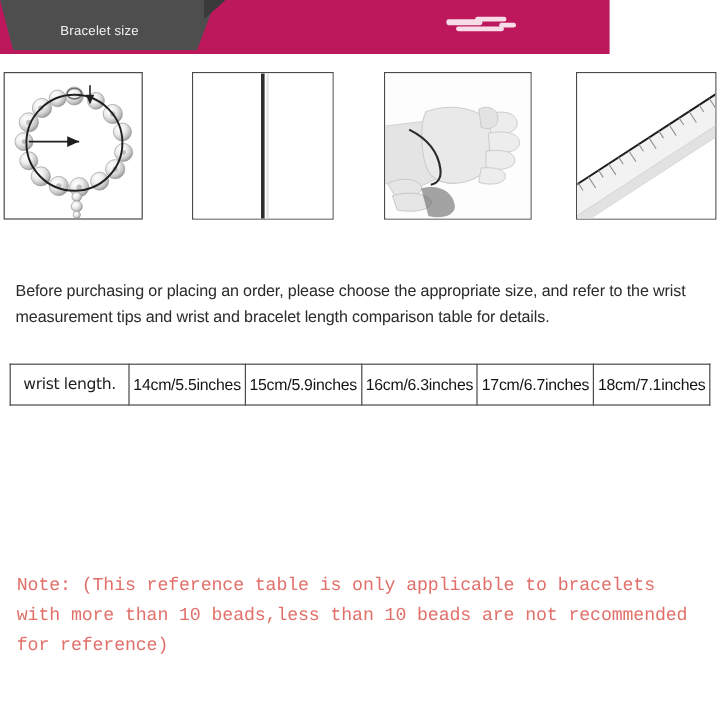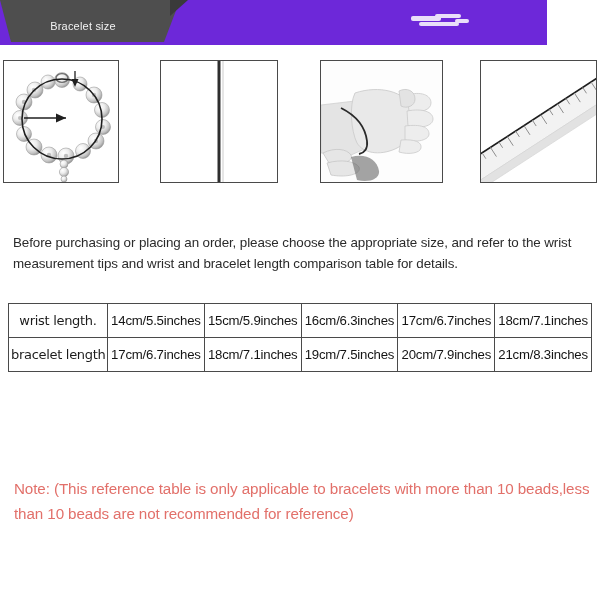--- a/index.html
+++ b/index.html
@@ -13,23 +13,23 @@
     font-family: "Liberation Sans", sans-serif;
     overflow: hidden;
     position: relative;
   }
 
   
   .header {
     position: absolute;
     left: 0;
     top: 0;
-    width: 547px;
+    width: 508px;
     height: 45px;
-    background: #6d28d9;
+    background: #be185d;
     overflow: hidden;
   }
   .header-banner {
     position: absolute;
     left: 0;
     top: 0;
     width: 180px;
     height: 42px;
     background: #4e4e4e;
     -webkit-clip-path: polygon(0 0, 180px 0, 164px 42px, 11px 42px);
@@ -160,21 +160,21 @@
     letter-spacing: -0.2px;
     white-space: nowrap;
   }
 
   
   .note {
     position: absolute;
     left: 14px;
     top: 476px;
     width: 576px;
-    font-family: Liberation Sans, sans-serif;
+    font-family: Liberation Mono, monospace;
     font-size: 15.2px;
     line-height: 25px;
     color: #e2706a;
     letter-spacing: -0.1px;
   }
 </style>
 </head>
 <body>
 
 <div class="header">
@@ -330,24 +330,16 @@
 <table class="size-table">
   <tbody>
     <tr>
       <td class="rowhead">wrist length.</td>
       <td class="val">14cm/5.5inches</td>
       <td class="val">15cm/5.9inches</td>
       <td class="val">16cm/6.3inches</td>
       <td class="val">17cm/6.7inches</td>
       <td class="val">18cm/7.1inches</td>
     </tr>
-    <tr>
-      <td class="rowhead">bracelet length</td>
-      <td class="val">17cm/6.7inches</td>
-      <td class="val">18cm/7.1inches</td>
-      <td class="val">19cm/7.5inches</td>
-      <td class="val">20cm/7.9inches</td>
-      <td class="val">21cm/8.3inches</td>
-    </tr>
   </tbody>
 </table>
 
 <div class="note">Note: (This reference table is only applicable to bracelets with more than 10 beads,less than 10 beads are not recommended for reference)</div>
 
 </body></html>

